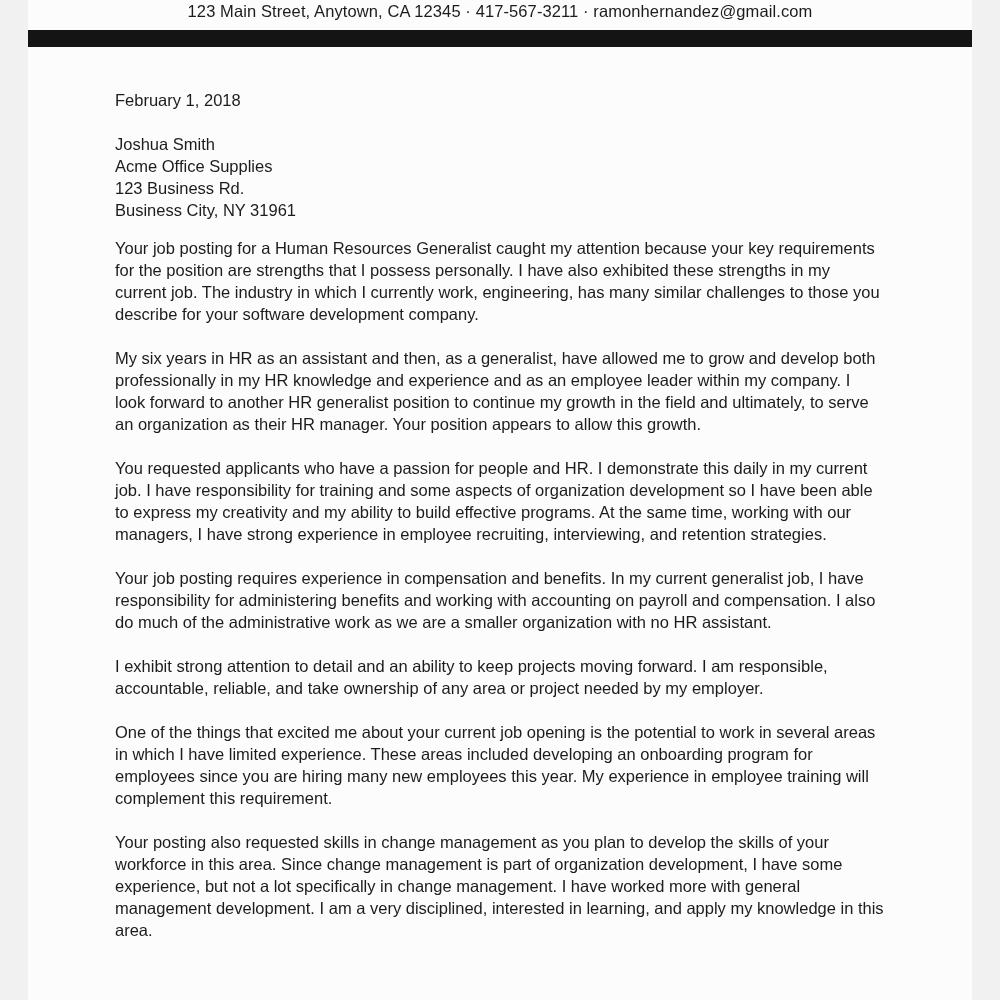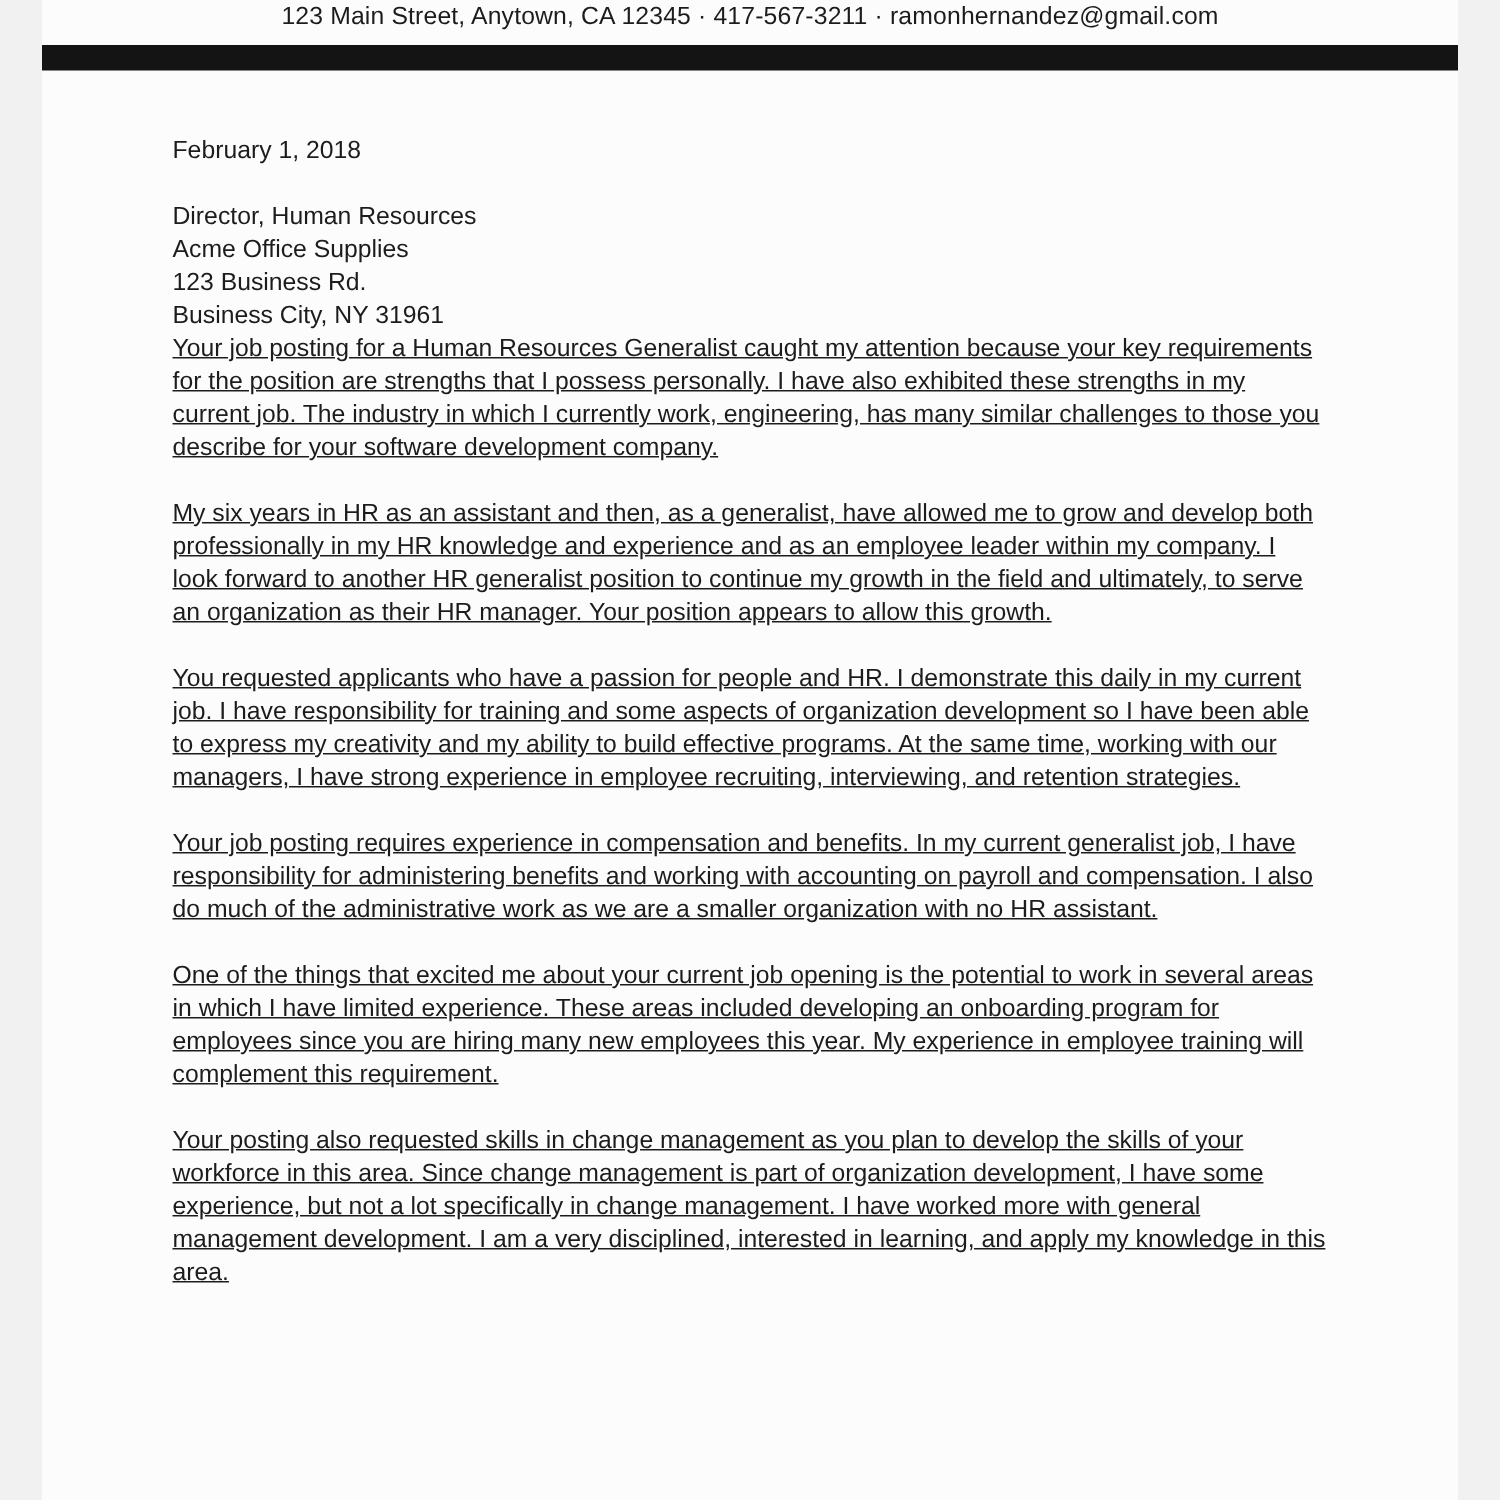--- a/index.html
+++ b/index.html
@@ -54,49 +54,49 @@
   .date {
     margin: 0 0 22px 0;
   }
   .recipient .line {
     line-height: 22px;
   }
   .salutation {
     margin: 44px 0 22px 0;
   }
   .para {
-    margin: 0 0 22px 0;
-    text-decoration: underline;
+    margin: 16px 0 22px 0;
   }
 </style>
 </head>
 <body>
 
 <div class="canvas">
   <div class="page">
 
     <header class="letterhead">
       <div class="contact">123 Main Street, Anytown, CA 12345 · 417-567-3211 · ramonhernandez@gmail.com</div>
       <div class="rule"></div>
     </header>
 
     <main class="letter-body">
 
       <p class="date">February 1, 2018</p>
 
       <div class="recipient">
-        <div class="line">Director, Human Resources</div>
+        <div class="line">Joshua Smith</div>
         <div class="line">Acme Office Supplies</div>
         <div class="line">123 Business Rd.</div>
         <div class="line">Business City, NY 31961</div>
       </div>
 
 
       <p class="para">Your job posting for a Human Resources Generalist caught my attention because your key requirements for the position are strengths that I possess personally. I have also exhibited these strengths in my current job. The industry in which I currently work, engineering, has many similar challenges to those you describe for your software development company.</p>
       <p class="para">My six years in HR as an assistant and then, as a generalist, have allowed me to grow and develop both professionally in my HR knowledge and experience and as an employee leader within my company. I look forward to another HR generalist position to continue my growth in the field and ultimately, to serve an organization as their HR manager. Your position appears to allow this growth.</p>
       <p class="para">You requested applicants who have a passion for people and HR. I demonstrate this daily in my current job. I have responsibility for training and some aspects of organization development so I have been able to express my creativity and my ability to build effective programs. At the same time, working with our managers, I have strong experience in employee recruiting, interviewing, and retention strategies.</p>
       <p class="para">Your job posting requires experience in compensation and benefits. In my current generalist job, I have responsibility for administering benefits and working with accounting on payroll and compensation. I also do much of the administrative work as we are a smaller organization with no HR assistant.</p>
+      <p class="para">I exhibit strong attention to detail and an ability to keep projects moving forward. I am responsible, accountable, reliable, and take ownership of any area or project needed by my employer.</p>
       <p class="para">One of the things that excited me about your current job opening is the potential to work in several areas in which I have limited experience. These areas included developing an onboarding program for employees since you are hiring many new employees this year. My experience in employee training will complement this requirement.</p>
       <p class="para">Your posting also requested skills in change management as you plan to develop the skills of your workforce in this area. Since change management is part of organization development, I have some experience, but not a lot specifically in change management. I have worked more with general management development. I am a very disciplined, interested in learning, and apply my knowledge in this area.</p>
 
     </main>
   </div>
 </div>
 
 </body></html>

